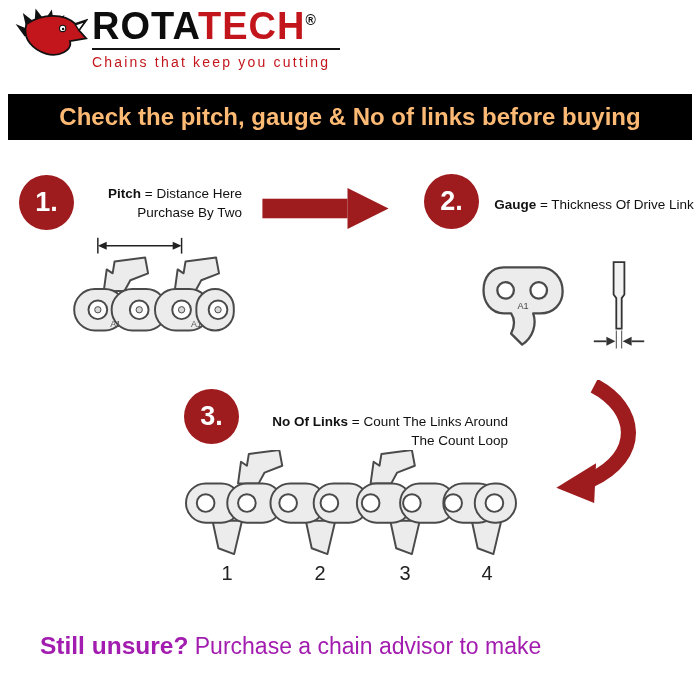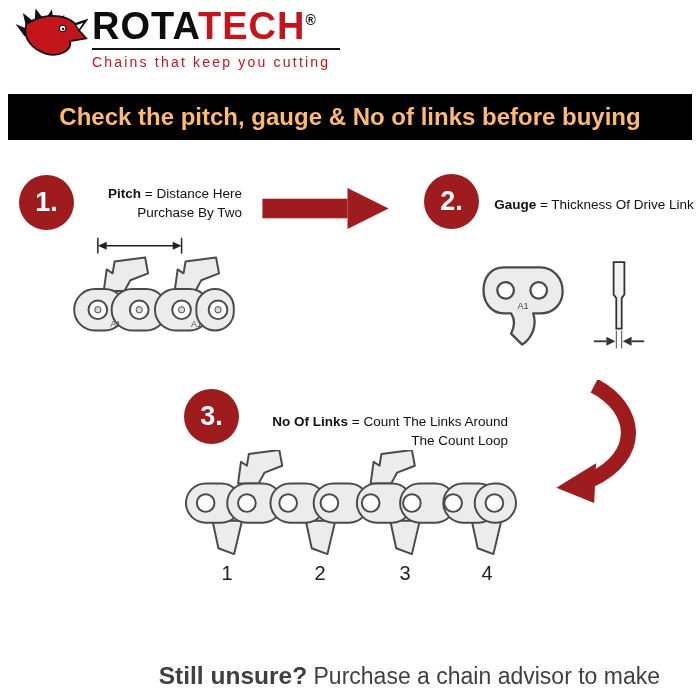--- a/index.html
+++ b/index.html
@@ -54,21 +54,21 @@
   .chain3{position:absolute;left:183px;top:450px;}
 
   .accent-fill{fill:var(--accent);}
   .accent-stroke{stroke:var(--accent);}
   .logo-red-fill{fill:var(--logo_red);}
 
   .link-num{position:absolute;top:562px;width:28px;text-align:center;font-size:20px;color:#222;}
   .n1{left:213px;} .n2{left:306px;} .n3{left:391px;} .n4{left:473px;}
 
   
-  .footer{position:absolute;left:40px;right:40px;top:628px;text-align:right;font-size:23px;line-height:1.45;color:#404040;margin-top:30px;}
+  .footer{position:absolute;left:40px;right:40px;top:628px;text-align:left;font-size:23px;line-height:1.45;color:#a21caf;}
   .footer .b{font-weight:bold;font-size:24.5px;}
 </style>
 </head>
 <body>
 
 <div class="canvas">
 
   <div class="logo">
     <svg class="logo-icon" viewBox="0 0 84 60">
       <path d="M14,34 L4,20 L16,25 L12,8 L25,18 L26,3 L36,16 L44,4 L46,17 L58,10 L54,22 Z" fill="#111"></path>

